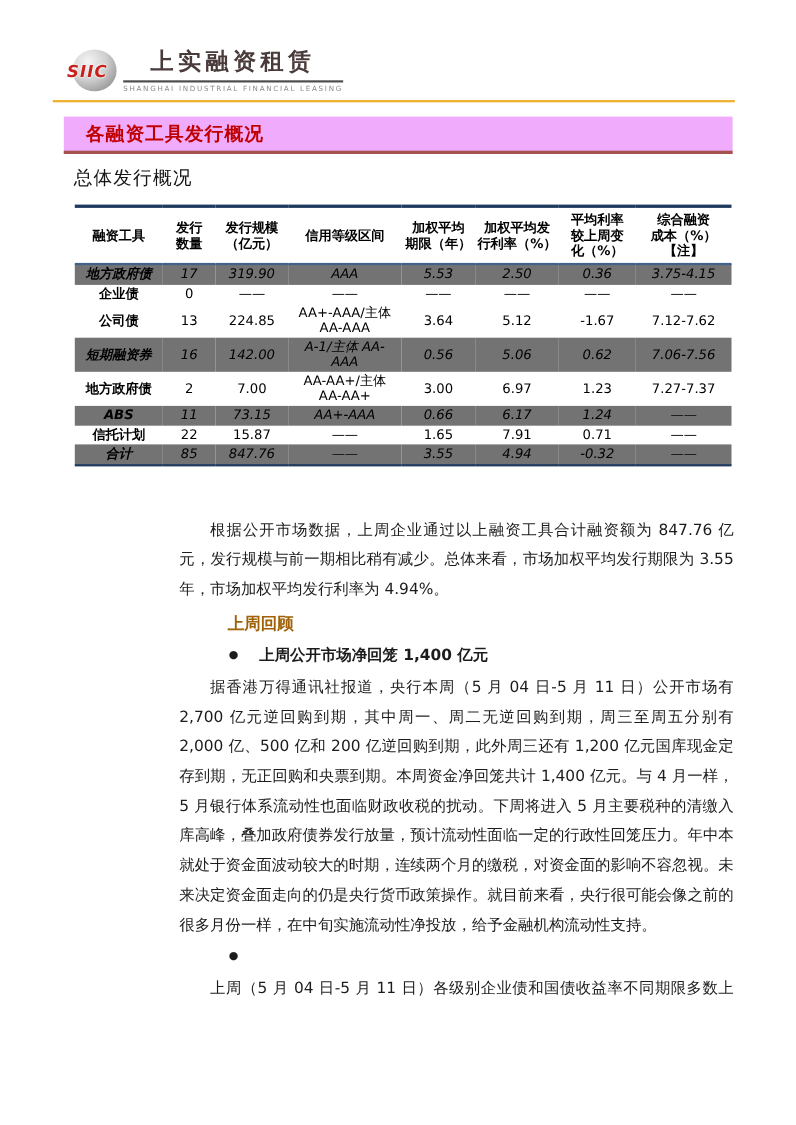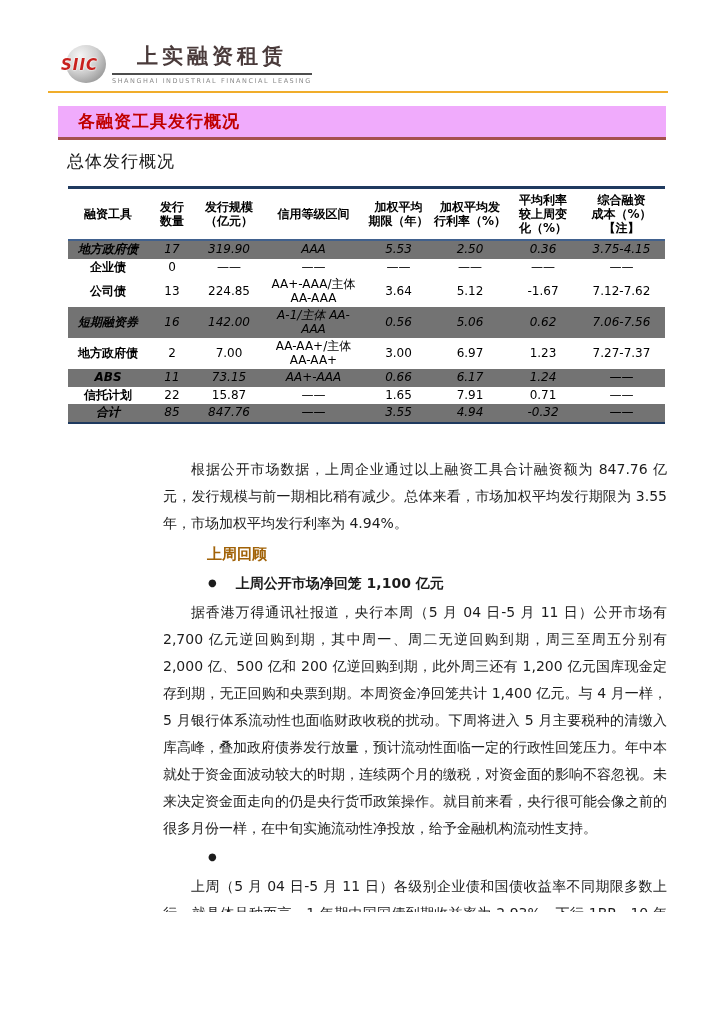--- a/index.html
+++ b/index.html
@@ -53,21 +53,21 @@
   }
   table.issuance td {
     font-size:12px; color:#000; line-height:13.5px; padding:2px 1px;
     text-align:center; vertical-align:middle; white-space:pre-line;
   }
   tr.striped td { background:#737373;font-style:italic; }
   td.tool { font-weight:bold; }
 
   
   .content {
-    position:absolute; left:163px; top:456px; width:504px;
+    position:absolute; left:163px; top:469px; width:504px;
     font-size:14px; line-height:27px; color:#1c1c1c; text-align:justify;
   }
   .content p { margin:0; text-indent:28px; }
   .review-title { margin:7px 0 0 44px; font-size:15px; font-weight:bold; color:#a16207; line-height:20px; text-indent:0; }
   .bullet { display:flex; margin:9px 0 0 45px; font-weight:bold; font-size:14px; line-height:20px; text-align:left; }
   .bullet .dot { font-size:10px; line-height:20px; margin-right:19px; flex:0 0 auto; }
   p.spaced { margin-top:6px; }
   .bullet.second { margin-top:5px; }
 
   .footer {
@@ -215,21 +215,21 @@
     </tbody>
   </table>
 
   <div class="content">
     <p>根据公开市场数据，上周企业通过以上融资工具合计融资额为 847.76 亿元，发行规模与前一期相比稍有减少。总体来看，市场加权平均发行期限为 3.55 年，市场加权平均发行利率为 4.94%。</p>
 
     <div class="review-title">上周回顾</div>
 
     <div class="bullet">
       <span class="dot">●</span>
-      <span>上周公开市场净回笼 1,100 亿元</span>
+      <span>上周公开市场净回笼 1,400 亿元</span>
     </div>
 
     <p class="spaced">据香港万得通讯社报道，央行本周（5 月 04 日-5 月 11 日）公开市场有 2,700 亿元逆回购到期，其中周一、周二无逆回购到期，周三至周五分别有 2,000 亿、500 亿和 200 亿逆回购到期，此外周三还有 1,200 亿元国库现金定存到期，无正回购和央票到期。本周资金净回笼共计 1,400 亿元。与 4 月一样，5 月银行体系流动性也面临财政收税的扰动。下周将进入 5 月主要税种的清缴入库高峰，叠加政府债券发行放量，预计流动性面临一定的行政性回笼压力。年中本就处于资金面波动较大的时期，连续两个月的缴税，对资金面的影响不容忽视。未来决定资金面走向的仍是央行货币政策操作。就目前来看，央行很可能会像之前的很多月份一样，在中旬实施流动性净投放，给予金融机构流动性支持。</p>
 
     <div class="bullet second">
       <span class="dot">●</span>
     </div>
 
     <p class="spaced">上周（5 月 04 日-5 月 11 日）各级别企业债和国债收益率不同期限多数上行。就具体品种而言，1 年期中国国债到期收益率为 2.93%，下行 1BP，10 年期中国国债到</p>
   </div>

